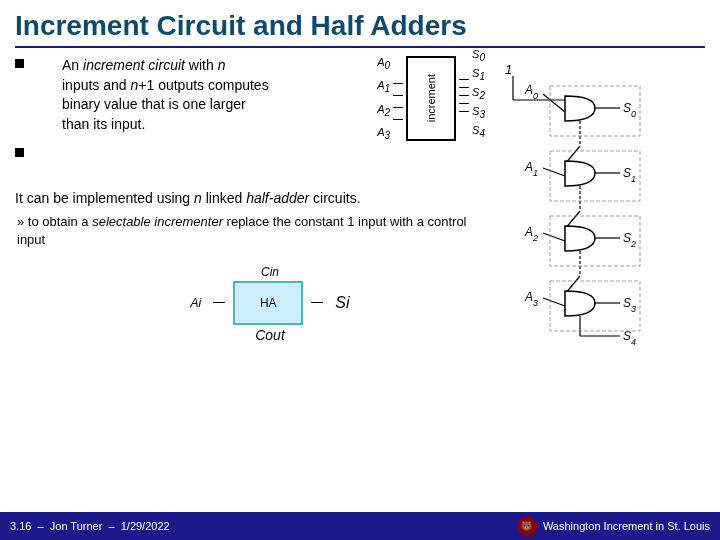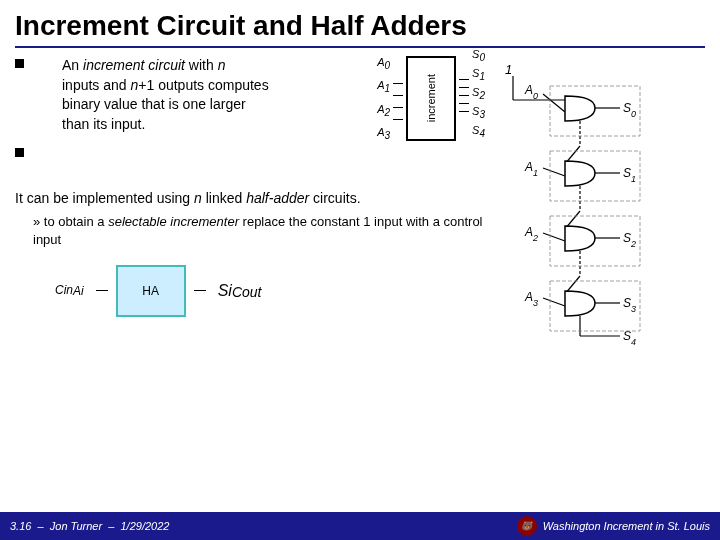--- a/index.html
+++ b/index.html
@@ -17,21 +17,21 @@
       width: 720px;
       height: 540px;
       background: #fff;
       position: relative;
       padding: 10px 15px;
     }
 
     .title {
       font-size: 28px;
       font-weight: bold;
-      color: #000000;
+      color: #0c4a6e;
       border-bottom: 2px solid #1a1a8c;
       padding-bottom: 4px;
       margin-bottom: 8px;
     }
 
     .bullet {
       display: flex;
       align-items: flex-start;
       margin-bottom: 6px;
       gap: 32px;
@@ -49,21 +49,21 @@
 
     .bullet-text {
       line-height: 1.4;
     }
 
     em {
       font-style: italic;
     }
 
     .sub-bullet {
-      margin-left: 18px;
+      margin-left: 2px;
       margin-bottom: 3px;
       font-size: 13px;
       line-height: 1.4;
     }
 
     .sub-bullet::before {
       content: "» ";
     }
 
     .footer {
@@ -72,21 +72,20 @@
       left: 0;
       right: 0;
       height: 28px;
       background: #1a1a8c;
       display: flex;
       align-items: center;
       justify-content: space-between;
       padding: 0 10px;
       color: #fff;
       font-size: 11px;
-      font-style: italic;
     }
 
     .footer-logo {
       display: flex;
       align-items: center;
       gap: 6px;
     }
 
     .logo-bear {
       width: 20px;
@@ -171,31 +170,31 @@
         <span class="bullet-square"></span>
         <span class="bullet-text">
           It can be implemented using <em>n</em> linked <em>half-adder</em> circuits.
         </span>
       </div>
 
       <div class="sub-bullet">
         to obtain a <em>selectable incrementer</em> replace the constant 1 input with a control input
       </div>
 
-      <div style="display:flex; flex-direction:row; align-items:center; margin-top:16px; margin-left:40px;">
+      <div style="display:flex; flex-direction:column; align-items:center; margin-top:16px; margin-left:40px;">
 
         <div style="font-size:12px; font-style:italic; margin-bottom:2px;">Cin</div>
 
         <div style="display:flex; flex-direction:row; align-items:center; gap:8px;">
 
           <div style="font-size:12px; font-style:italic; margin-right:4px;">Ai</div>
 
           <div style="width:12px; height:1px; background:#000;"></div>
 
-          <div style="width:70px; height:52px; border:2px solid #44bbbb; background:#cceeff; display:flex; align-items:center; justify-content:center; font-size:12px;">HA</div>
+          <div style="width:70px; height:44px; border:2px solid #44bbbb; background:#cceeff; display:flex; align-items:center; justify-content:center; font-size:12px;">HA</div>
 
           <div style="width:12px; height:1px; background:#000;"></div>
 
           <div style="font-size:16px; font-style:italic; margin-left:4px;">Si</div>
         </div>
 
         <div style="font-size:14px; font-style:italic; margin-top:2px;">Cout</div>
       </div>
 
     </div>

